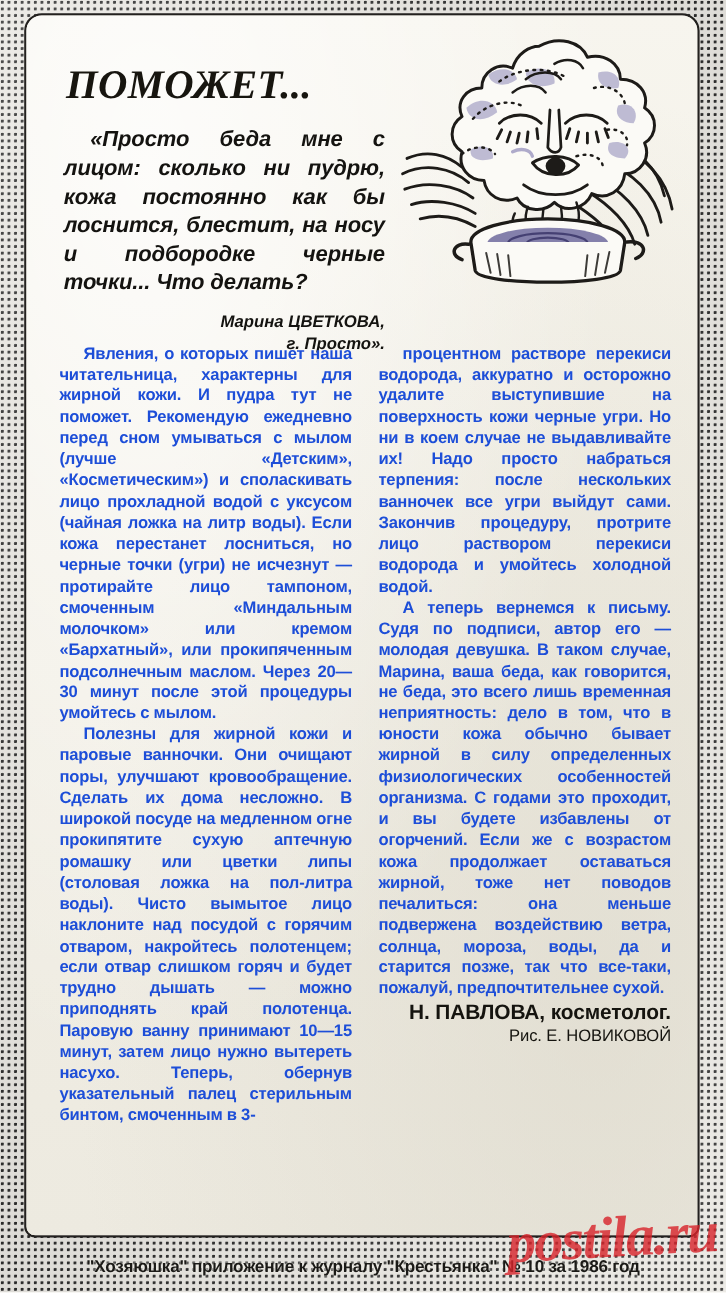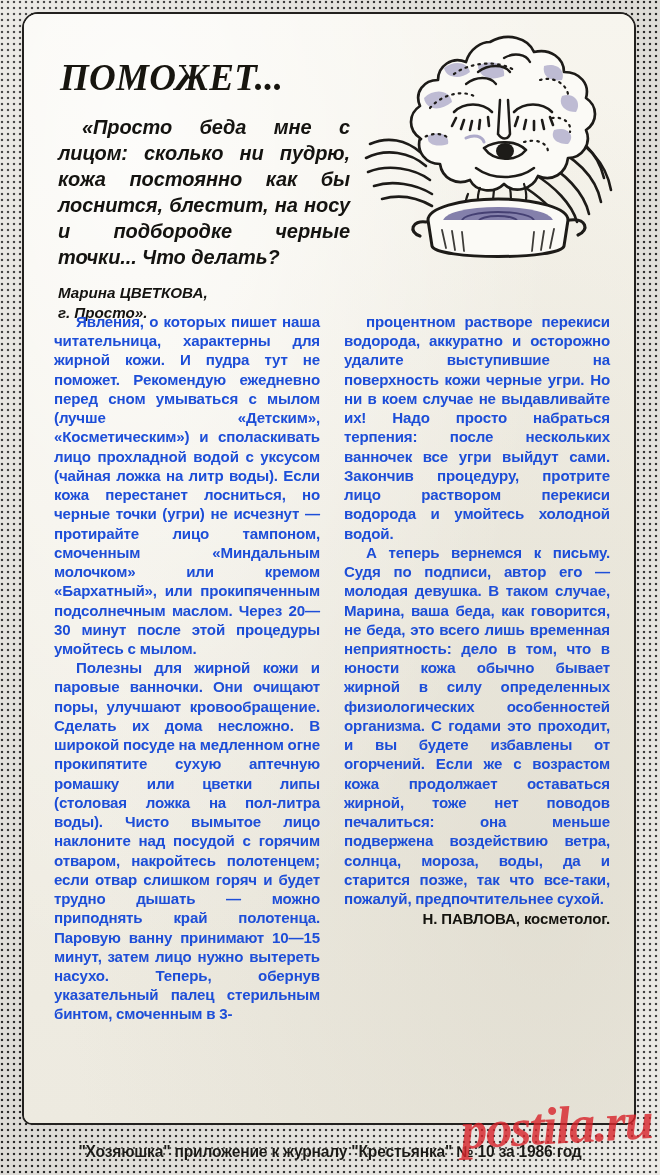--- a/index.html
+++ b/index.html
@@ -106,20 +106,21 @@
   .lead-sign {
     position: relative;
     z-index: 3;
     width: 292px;
     margin: 13px 0 0 4px;
     font-size: 15.2px;
     font-weight: bold;
     font-style: italic;
     line-height: 1.28;
     color: #141310;
+    text-align: right;
   }
 
   
   .cols {
     position: absolute;
     left: 30px;
     top: 298px;
     width: 556px;
     display: flex;
     gap: 24px;
@@ -136,21 +137,21 @@
     text-indent: 22px;
     letter-spacing: -0.15px;
     word-spacing: -0.2px;
     -webkit-hyphens: none;
     hyphens: none;
   }
   .col p + p { margin-top: 0; }
 
   .byline {
     margin-top: 2px;
-    font-size: 15px;
+    font-size: 19px;
     font-weight: bold;
     color: #15140f;
     text-align: right;
     letter-spacing: -0.1px;
   }
   .artist {
     margin-top: 1px;
     font-size: 15.1px;
     font-weight: normal;
     color: #15140f;
@@ -312,20 +313,21 @@
 
       <div class="cols">
         <div class="col">
           <p>Явления, о которых пишет наша читательница, характерны для жирной кожи. И пудра тут не поможет. Рекомендую ежедневно перед сном умываться с мылом (лучше «Детским», «Косметическим») и споласкивать лицо прохладной водой с уксусом (чайная ложка на литр воды). Если кожа перестанет лосниться, но черные точки (угри) не исчезнут — протирайте лицо тампоном, смоченным «Миндальным молочком» или кремом «Бархатный», или прокипяченным подсолнечным маслом. Через 20—30 минут после этой процедуры умойтесь с мылом.</p>
           <p>Полезны для жирной кожи и паровые ванночки. Они очищают поры, улучшают кровообращение. Сделать их дома несложно. В широкой посуде на медленном огне прокипятите сухую аптечную ромашку или цветки липы (столовая ложка на пол-литра воды). Чисто вымытое лицо наклоните над посудой с горячим отваром, накройтесь полотенцем; если отвар слишком горяч и будет трудно дышать — можно приподнять край полотенца. Паровую ванну принимают 10—15 минут, затем лицо нужно вытереть насухо. Теперь, обернув указательный палец стерильным бинтом, смоченным в 3-</p>
         </div>
         <div class="col">
           <p>процентном растворе перекиси водорода, аккуратно и осторожно удалите выступившие на поверхность кожи черные угри. Но ни в коем случае не выдавливайте их! Надо просто набраться терпения: после нескольких ванночек все угри выйдут сами. Закончив процедуру, протрите лицо раствором перекиси водорода и умойтесь холодной водой.</p>
           <p>А теперь вернемся к письму. Судя по подписи, автор его — молодая девушка. В таком случае, Марина, ваша беда, как говорится, не беда, это всего лишь временная неприятность: дело в том, что в юности кожа обычно бывает жирной в силу определенных физиологических особенностей организма. С годами это проходит, и вы будете избавлены от огорчений. Если же с возрастом кожа продолжает оставаться жирной, тоже нет поводов печалиться: она меньше подвержена воздействию ветра, солнца, мороза, воды, да и старится позже, так что все-таки, пожалуй, предпочтительнее сухой.</p>
           <div class="byline">Н. ПАВЛОВА,  косметолог.</div>
+          <div class="artist">Рис.  Е. НОВИКОВОЙ</div>
         </div>
       </div>
 
     </div>
   </div>
 
   <div class="footer">
     <span class="footer-text">"Хозяюшка" приложение к журналу "Крестьянка"  № 10 за 1986 год</span>
   </div>
 

